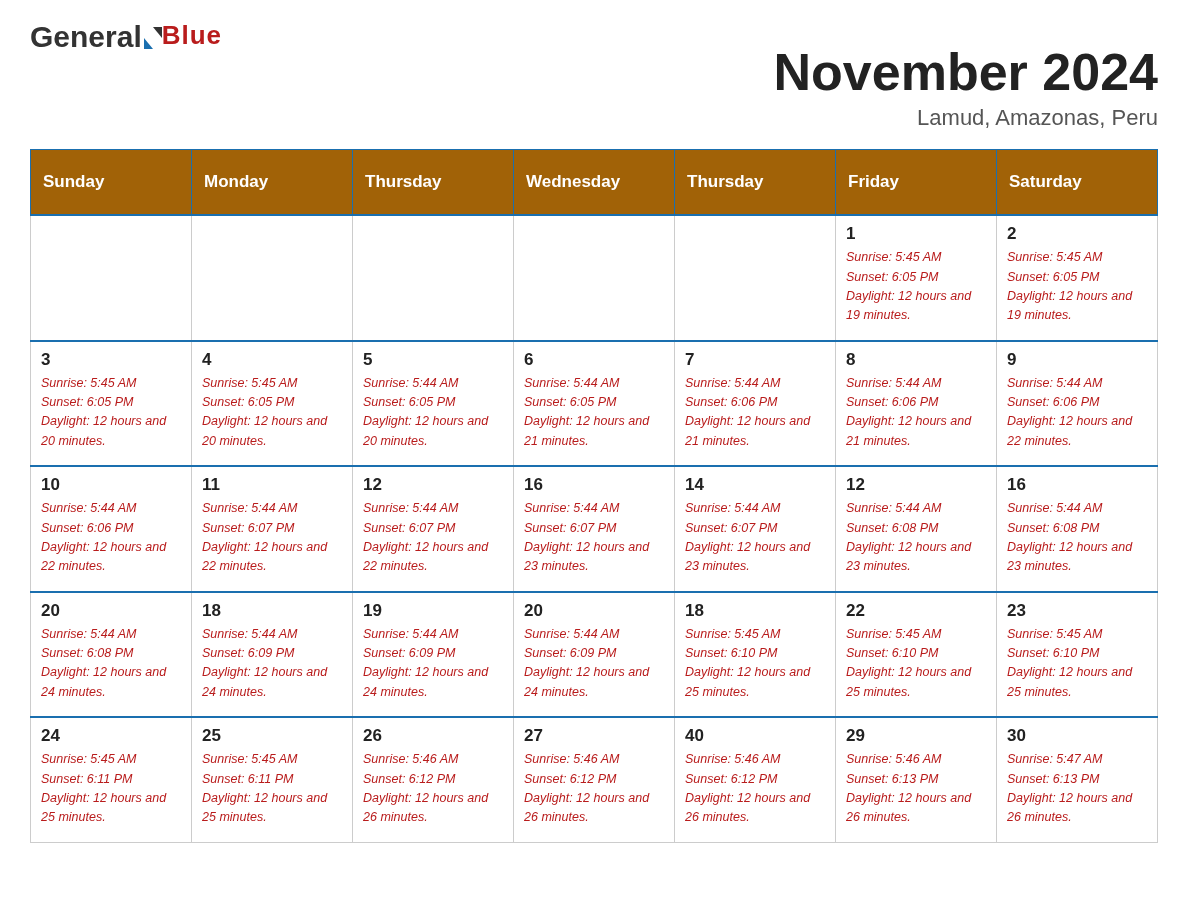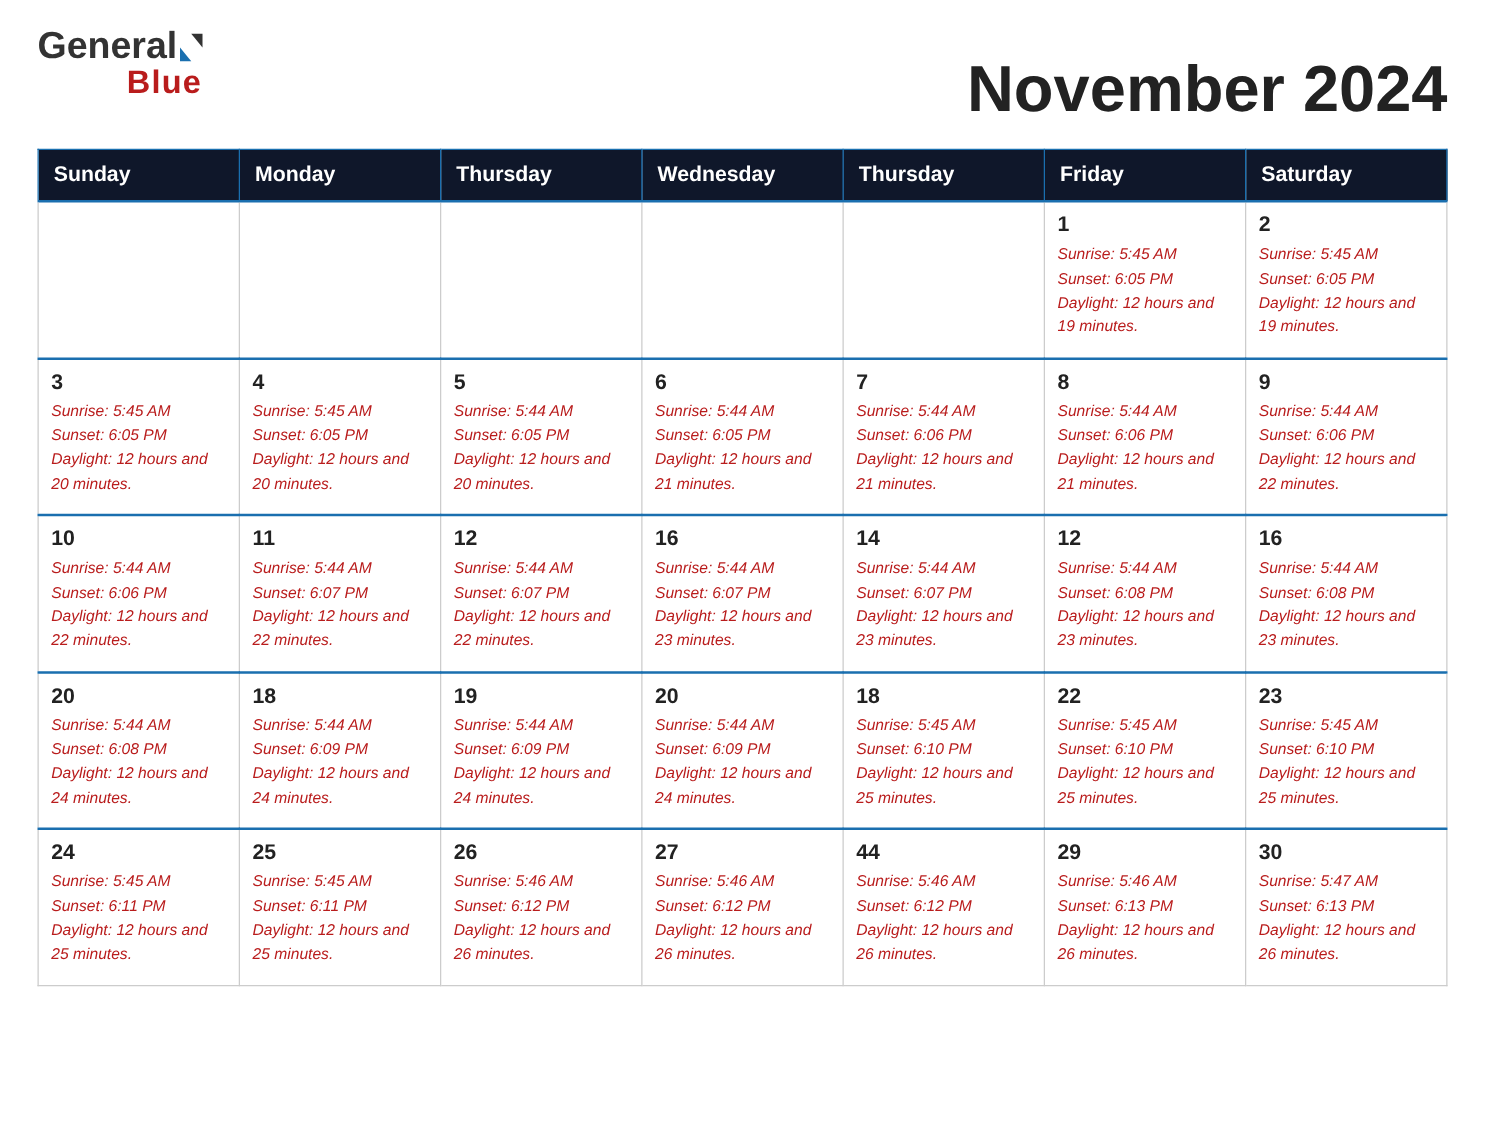--- a/index.html
+++ b/index.html
@@ -12,22 +12,22 @@
       padding: 20px 30px 30px 30px;
     }
     .header-area {
       display: flex;
       justify-content: space-between;
       align-items: flex-start;
       margin-bottom: 18px;
     }
     .logo-area {
       display: flex;
-      flex-direction: column;
-      align-items: flex-end;
+      flex-direction: row;
+      align-items: center;
     }
     .logo-line2 {
       color: #b91c1c;
       font-size: 26px;
       font-weight: bold;
       margin-top: -4px;
       letter-spacing: 1px;
     }
     .title-area {
       text-align: right;
@@ -43,25 +43,25 @@
       font-size: 22px;
       color: #555;
       margin-top: 4px;
     }
     .calendar-table {
       width: 100%;
       border-collapse: collapse;
       table-layout: fixed;
     }
     .calendar-table thead th {
-      background: #0f172a;
+      background: #a16207;
       color: #fff;
       font-size: 17px;
       font-weight: bold;
-      padding: 10px 12px;
+      padding: 22px 12px;
       text-align: left;
       border: 1px solid #1a6faf;
     }
     .calendar-table tbody tr {
       vertical-align: top;
       border-top: 2px solid #1a6faf;
     }
     .calendar-table tbody td {
       padding: 8px 10px 14px 10px;
       border: 1px solid #ccc;
@@ -132,20 +132,21 @@
       <span class="logo-g">General</span>
       <span class="logo-icon">
         <span class="logo-top-triangle"></span>
         <span class="logo-bottom-triangle"></span>
       </span>
     </div>
     <div class="logo-line2">Blue</div>
   </div>
   <div class="title-area">
     <div class="main-title">November 2024</div>
+    <div class="subtitle">Lamud, Amazonas, Peru</div>
   </div>
 </div>
 
 <table class="calendar-table">
   <thead>
     <tr>
     <th>Sunday</th>
         <th>Monday</th>
         <th>Thursday</th>
         <th>Wednesday</th>
@@ -271,21 +272,21 @@
         </td>
         <td>
           <span class="day-number">26</span>
           <div class="day-info">Sunrise: 5:46 AM<br>Sunset: 6:12 PM<br>Daylight: 12 hours and 26 minutes.</div>
         </td>
         <td>
           <span class="day-number">27</span>
           <div class="day-info">Sunrise: 5:46 AM<br>Sunset: 6:12 PM<br>Daylight: 12 hours and 26 minutes.</div>
         </td>
         <td>
-          <span class="day-number">44</span>
+          <span class="day-number">40</span>
           <div class="day-info">Sunrise: 5:46 AM<br>Sunset: 6:12 PM<br>Daylight: 12 hours and 26 minutes.</div>
         </td>
         <td>
           <span class="day-number">29</span>
           <div class="day-info">Sunrise: 5:46 AM<br>Sunset: 6:13 PM<br>Daylight: 12 hours and 26 minutes.</div>
         </td>
         <td>
           <span class="day-number">30</span>
           <div class="day-info">Sunrise: 5:47 AM<br>Sunset: 6:13 PM<br>Daylight: 12 hours and 26 minutes.</div>
         </td>

